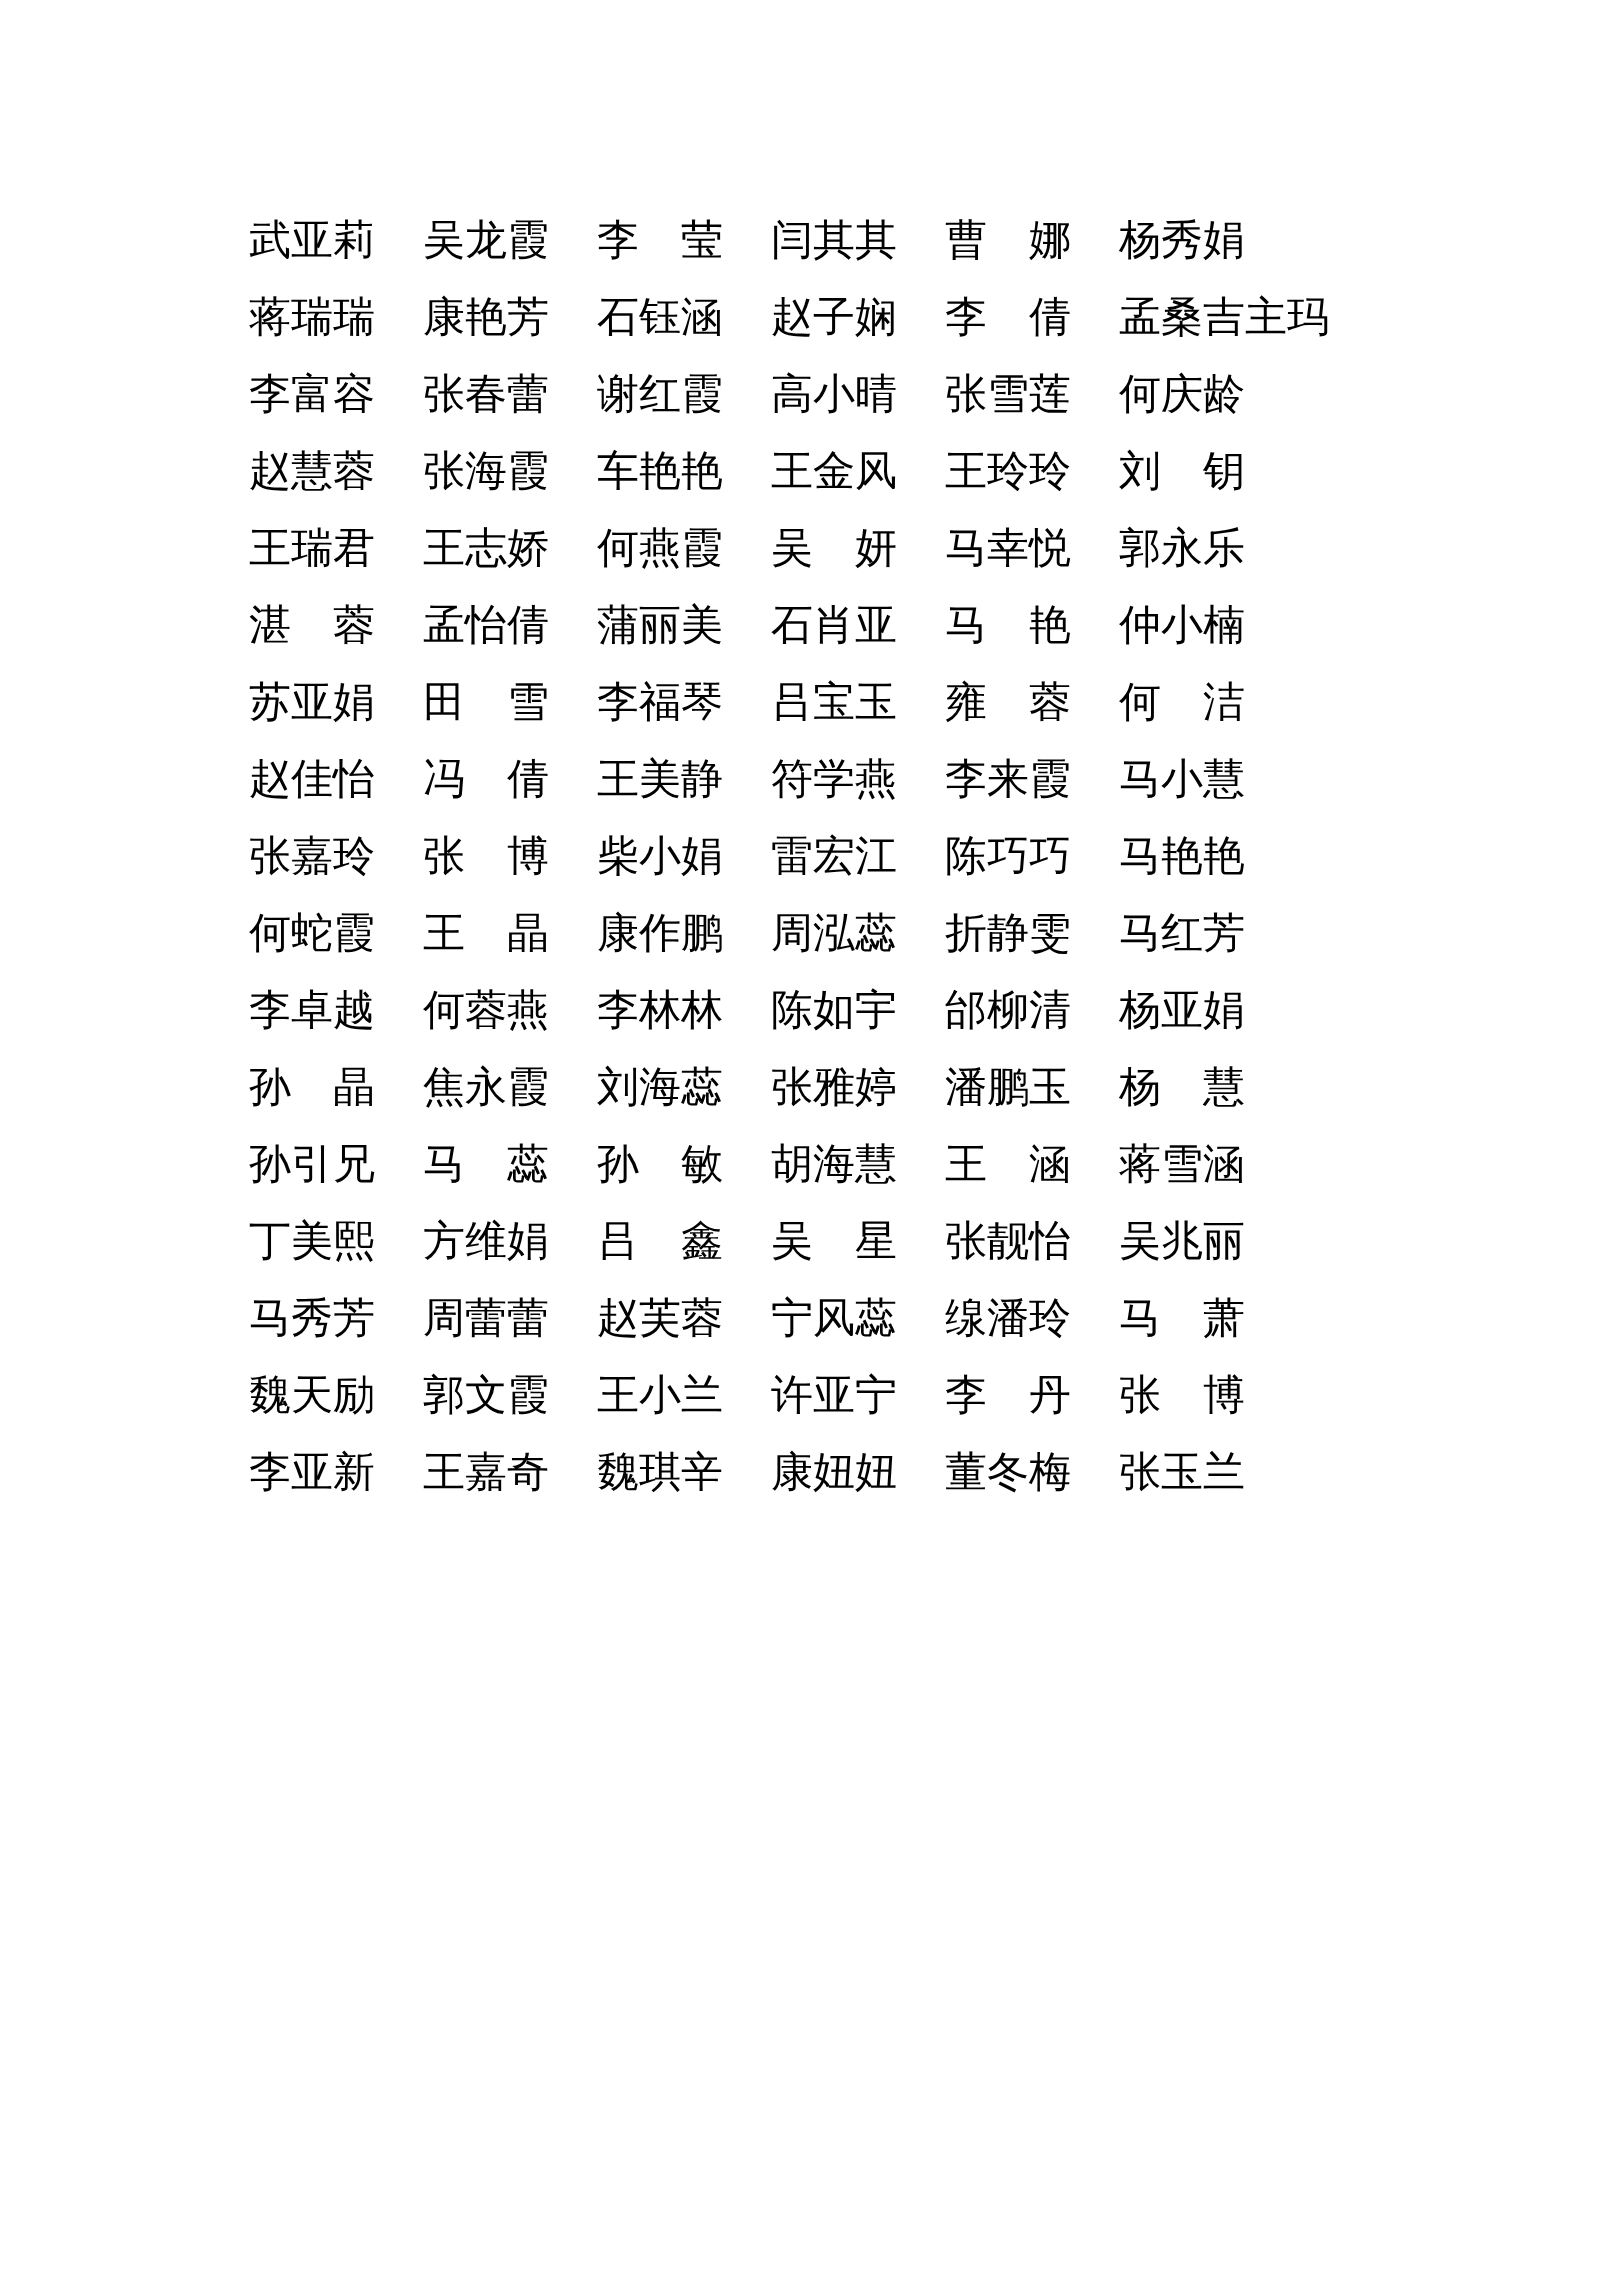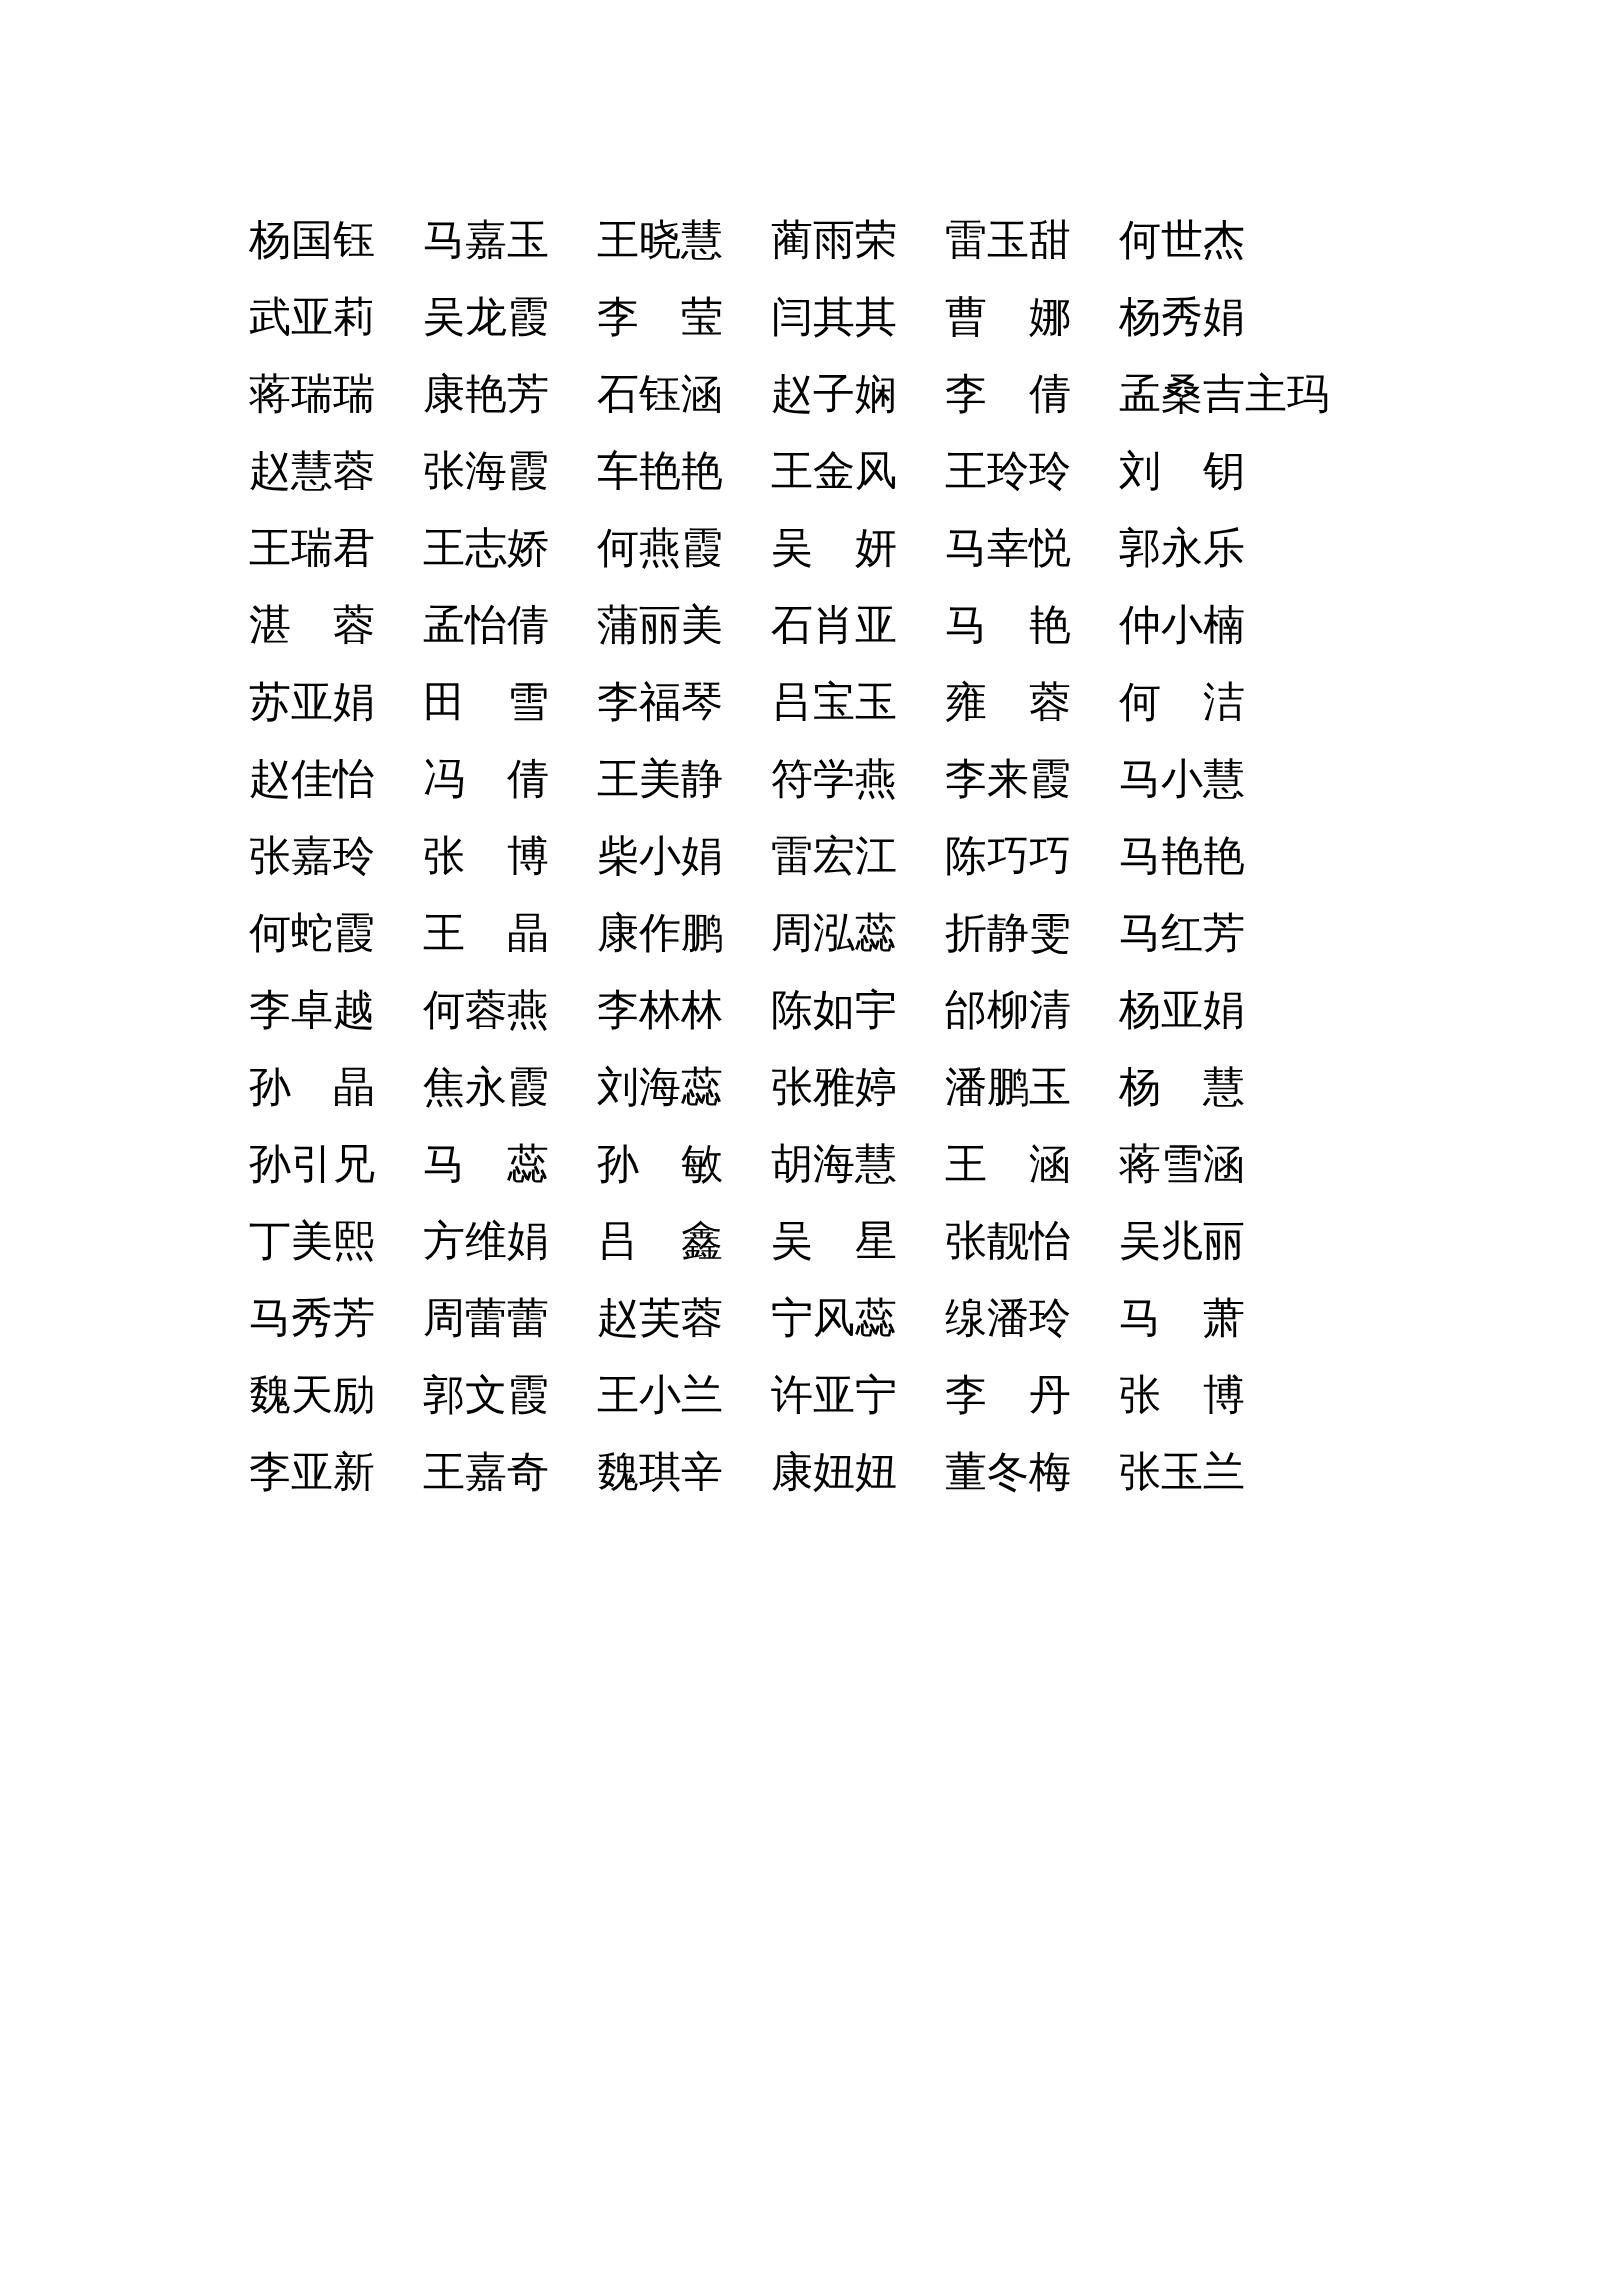--- a/index.html
+++ b/index.html
@@ -41,42 +41,42 @@
   .name-cell:last-child {
     flex: 0 0 auto;
   }
 </style>
 </head>
 <body>
 
 <div class="page">
   <div class="name-grid" id="name-grid">
       <div class="name-row">
-        <span class="name-cell">杨国钰</span>
-        <span class="name-cell">马嘉玉</span>
-        <span class="name-cell">王晓慧</span>
-        <span class="name-cell">蔺雨荣</span>
-        <span class="name-cell">雷玉甜</span>
-        <span class="name-cell">何世杰</span>
-      </div>
-      <div class="name-row">
         <span class="name-cell">武亚莉</span>
         <span class="name-cell">吴龙霞</span>
         <span class="name-cell">李　莹</span>
         <span class="name-cell">闫其其</span>
         <span class="name-cell">曹　娜</span>
         <span class="name-cell">杨秀娟</span>
       </div>
       <div class="name-row">
         <span class="name-cell">蒋瑞瑞</span>
         <span class="name-cell">康艳芳</span>
         <span class="name-cell">石钰涵</span>
         <span class="name-cell">赵子娴</span>
         <span class="name-cell">李　倩</span>
         <span class="name-cell">孟桑吉主玛</span>
+      </div>
+      <div class="name-row">
+        <span class="name-cell">李富容</span>
+        <span class="name-cell">张春蕾</span>
+        <span class="name-cell">谢红霞</span>
+        <span class="name-cell">高小晴</span>
+        <span class="name-cell">张雪莲</span>
+        <span class="name-cell">何庆龄</span>
       </div>
       <div class="name-row">
         <span class="name-cell">赵慧蓉</span>
         <span class="name-cell">张海霞</span>
         <span class="name-cell">车艳艳</span>
         <span class="name-cell">王金风</span>
         <span class="name-cell">王玲玲</span>
         <span class="name-cell">刘　钥</span>
       </div>
       <div class="name-row">

